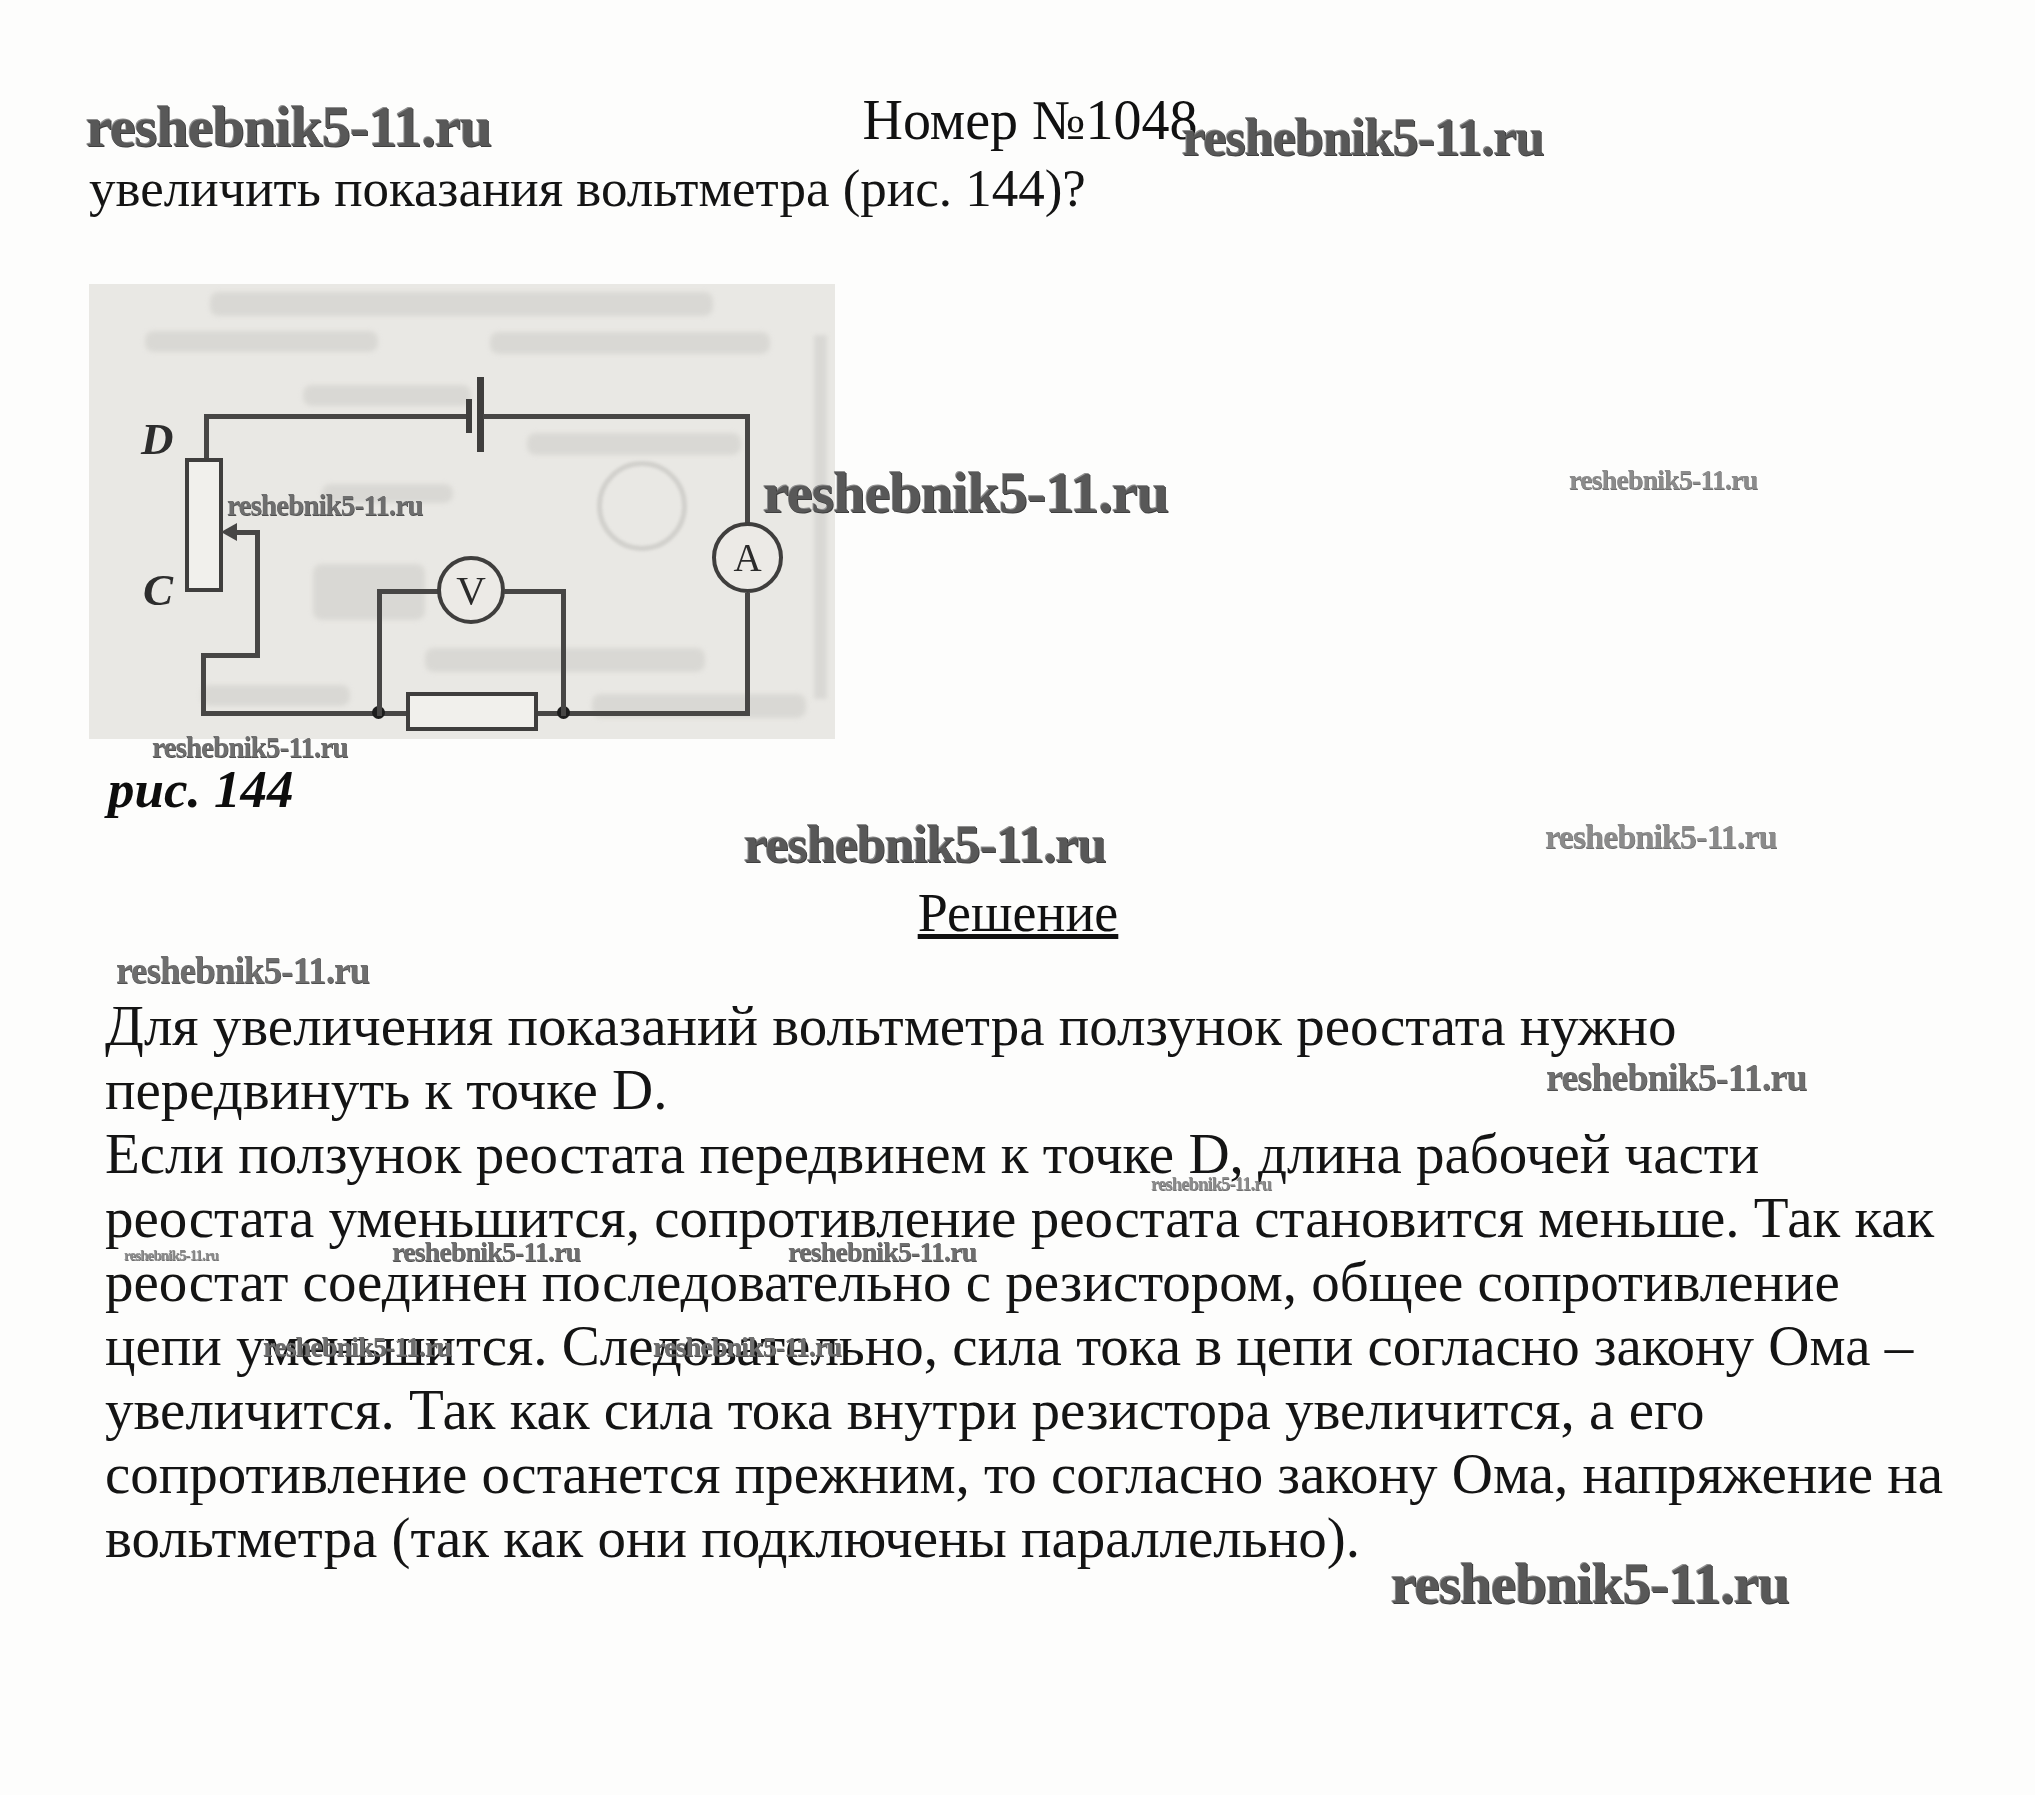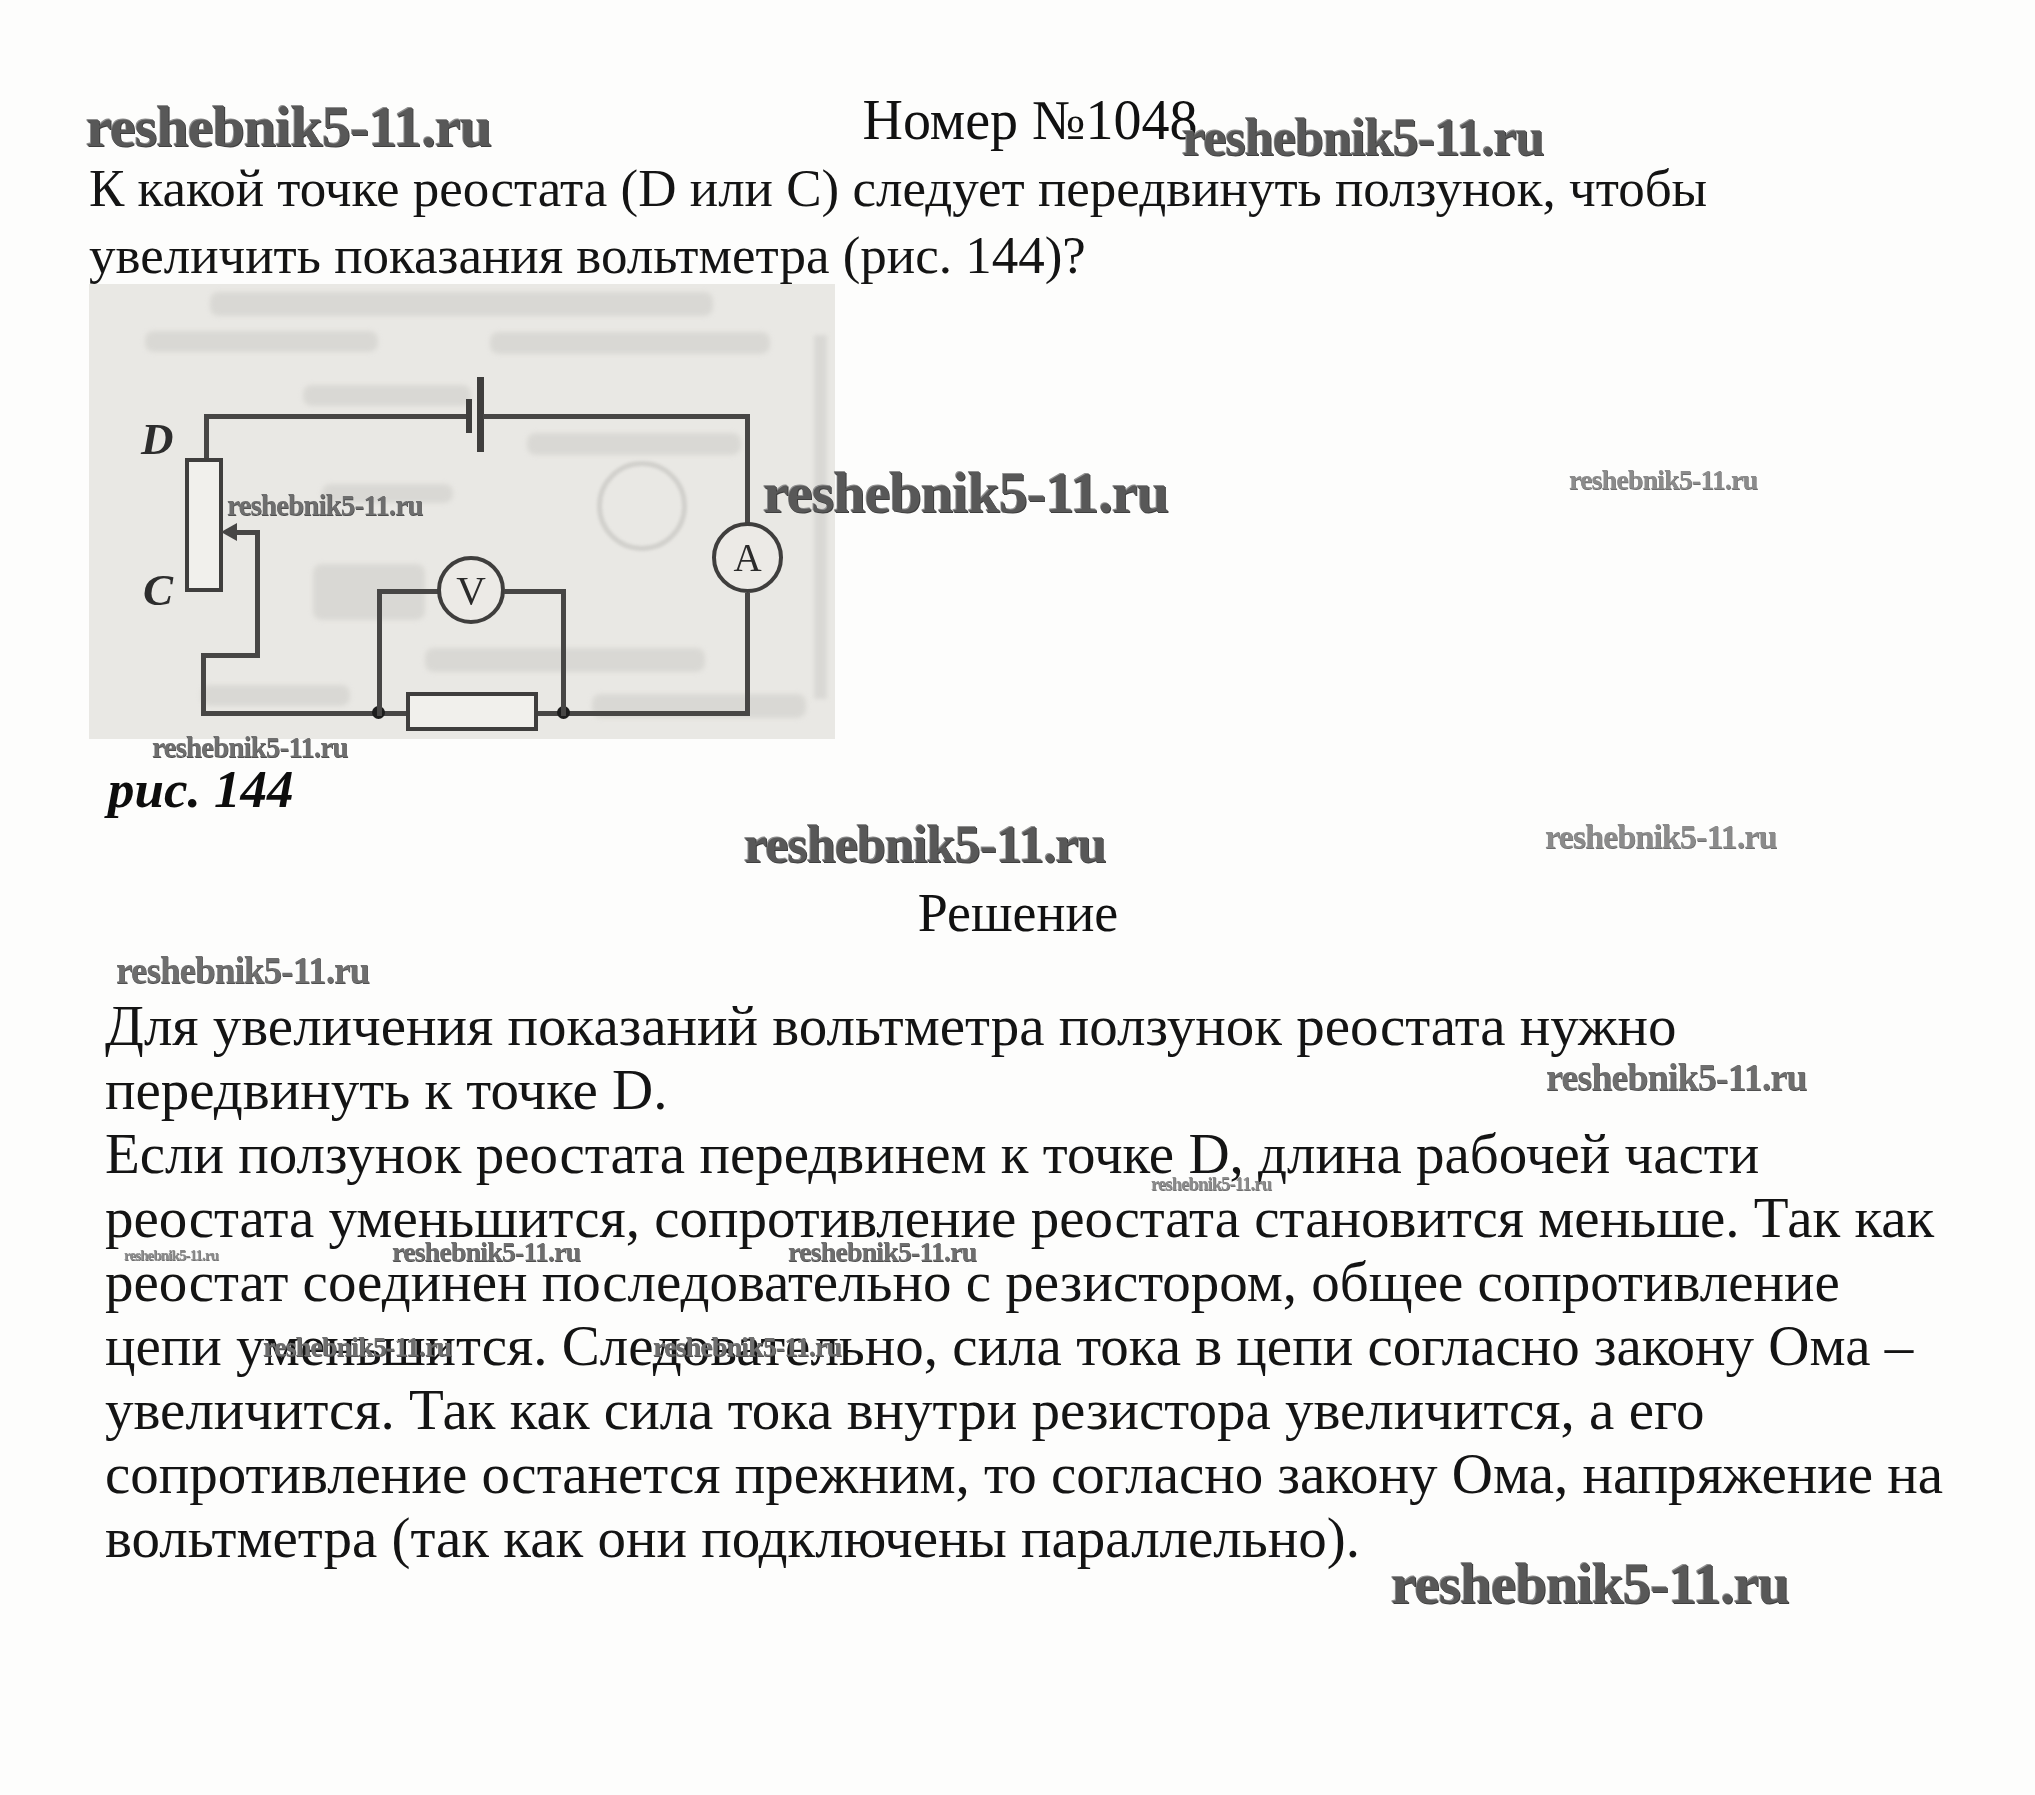--- a/index.html
+++ b/index.html
@@ -5,21 +5,21 @@
   html,body{margin:0;padding:0;}
   body{
     width:2036px;height:1795px;position:relative;overflow:hidden;
     background:#fdfdfc;font-family:"Liberation Serif", serif;color:#171717;
   }
   .abs{position:absolute;}
   .nowrap{white-space:nowrap;}
   
   .doc-title{left:0;top:88px;width:100%;text-align:center;font-size:56px;color:#111;margin-left:12px;}
   .problem{left:89px;top:155px;font-size:53px;line-height:67px;color:#141414;}
-  .heading-solution{left:0;top:882px;width:100%;text-align:center;font-size:54px;color:#111;}
+  .heading-solution{left:0;top:882px;width:100%;text-align:center;font-size:54px;color:#111;text-decoration:underline;}
   .solution{left:89px;top:994px;font-size:57px;line-height:64px;color:#141414;margin-left:16px;}
   .solution div{white-space:nowrap;}
   .fig-caption{left:108px;top:759px;font-size:53px;font-weight:bold;font-style:italic;color:#0d0d0d;}
   
   .wm{font-weight:bold;letter-spacing:-0.9px;white-space:nowrap;}
   .wm-dark{color:#585858;text-shadow:0.9px 0.9px 0 #3e3e3e,-0.9px -0.9px 0 #919191;}
   .wm-mid{color:#6e6e6e;text-shadow:0.5px 0.5px 0 #4f4f4f;}
   .wm-light{color:#8b8b8b;text-shadow:0.5px 0.5px 0 #6f6f6f;}
   
   .panel{left:89px;top:284px;width:746px;height:455px;background:#e9e8e4;}
@@ -37,21 +37,20 @@
   .edge-band{position:absolute;background:#d6d5d1;filter:blur(1.9px);opacity:.8;}
 </style>
 </head>
 <body>
 
 <div class="abs wm wm-dark" style="left:86px;top:93px;font-size:58px;">reshebnik5-11.ru</div>
 <div class="abs doc-title">Номер №1048</div>
 <div class="abs wm wm-dark" style="left:1182px;top:108px;font-size:52px;">reshebnik5-11.ru</div>
 
 <div class="abs problem">
-  <div class="nowrap">К какой точке реостата (D или C) следует передвинуть ползунок, чтобы</div>
   <div class="nowrap">увеличить показания вольтметра (рис. 144)?</div>
 </div>
 
 <div class="abs panel">
 
   <div class="ghost" style="left:121px;top:7.5px;width:503px;height:24px;"></div>
   <div class="ghost" style="left:56px;top:47px;width:233px;height:20.5px;"></div>
   <div class="ghost" style="left:401px;top:48px;width:280px;height:22.4px;"></div>
   <div class="ghost" style="left:214px;top:101px;width:168px;height:20.5px;"></div>
   <div class="ghost" style="left:438px;top:149px;width:214px;height:22.4px;"></div>

